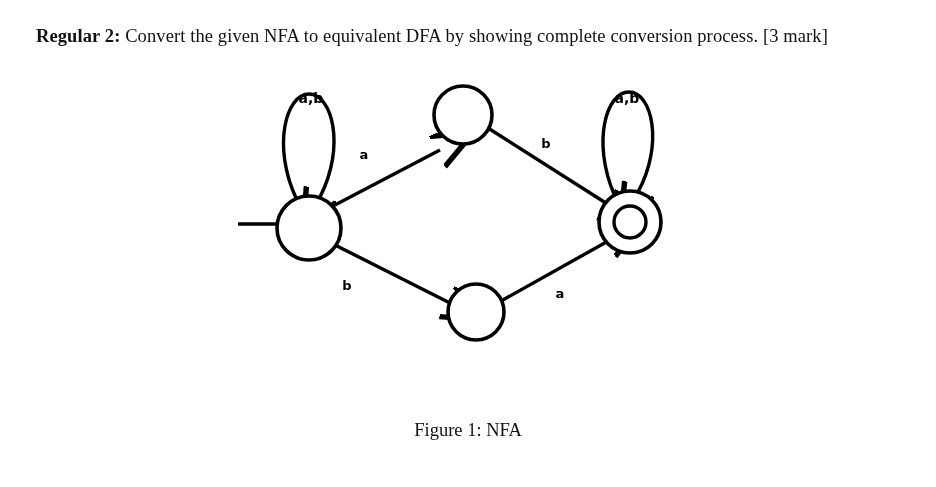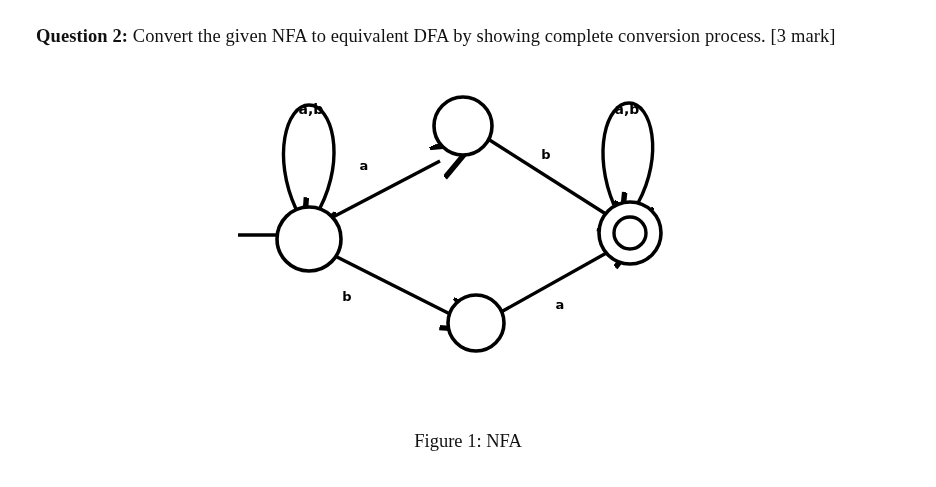--- a/index.html
+++ b/index.html
@@ -36,21 +36,21 @@
   .question .qlabel {
     font-weight: bold;
   }
   #question-2 { top: 4px; }
   #question-3 { top: 404px; }
 
   
   .figure {
     position: absolute;
     left: 0;
-    top: 69px;
+    top: 58px;
     width: 888px;
     height: 340px;
   }
   .figure svg {
     display: block;
   }
   .figure-caption {
     position: absolute;
     top: 360px;
     left: 0;
@@ -72,21 +72,21 @@
     font-weight: bold;
     font-size: 14px;
     fill: #000000;
   }
 </style>
 </head>
 <body>
 
 <div class="page">
 
-  <p class="question" id="question-2"><span class="qlabel">Question 2:</span><span> Convert the given NFA to equivalent DFA by showing complete conversion process. [3 mark]</span></p>
+  <p class="question" id="question-2"><span class="qlabel">Regular 2:</span><span> Convert the given NFA to equivalent DFA by showing complete conversion process. [3 mark]</span></p>
 
   <div class="figure">
     <svg width="936" height="340" viewBox="0 0 936 340">
       <defs>
         <marker id="ah" markerWidth="14" markerHeight="14" refX="1" refY="5" orient="auto" markerUnits="strokeWidth">
           <path d="M0,0 L12,5" stroke="#000" stroke-width="1.6" fill="none"></path>
           <path d="M0,10 L12,5" stroke="#000" stroke-width="1.6" fill="none"></path>
         </marker>
       </defs>
 

